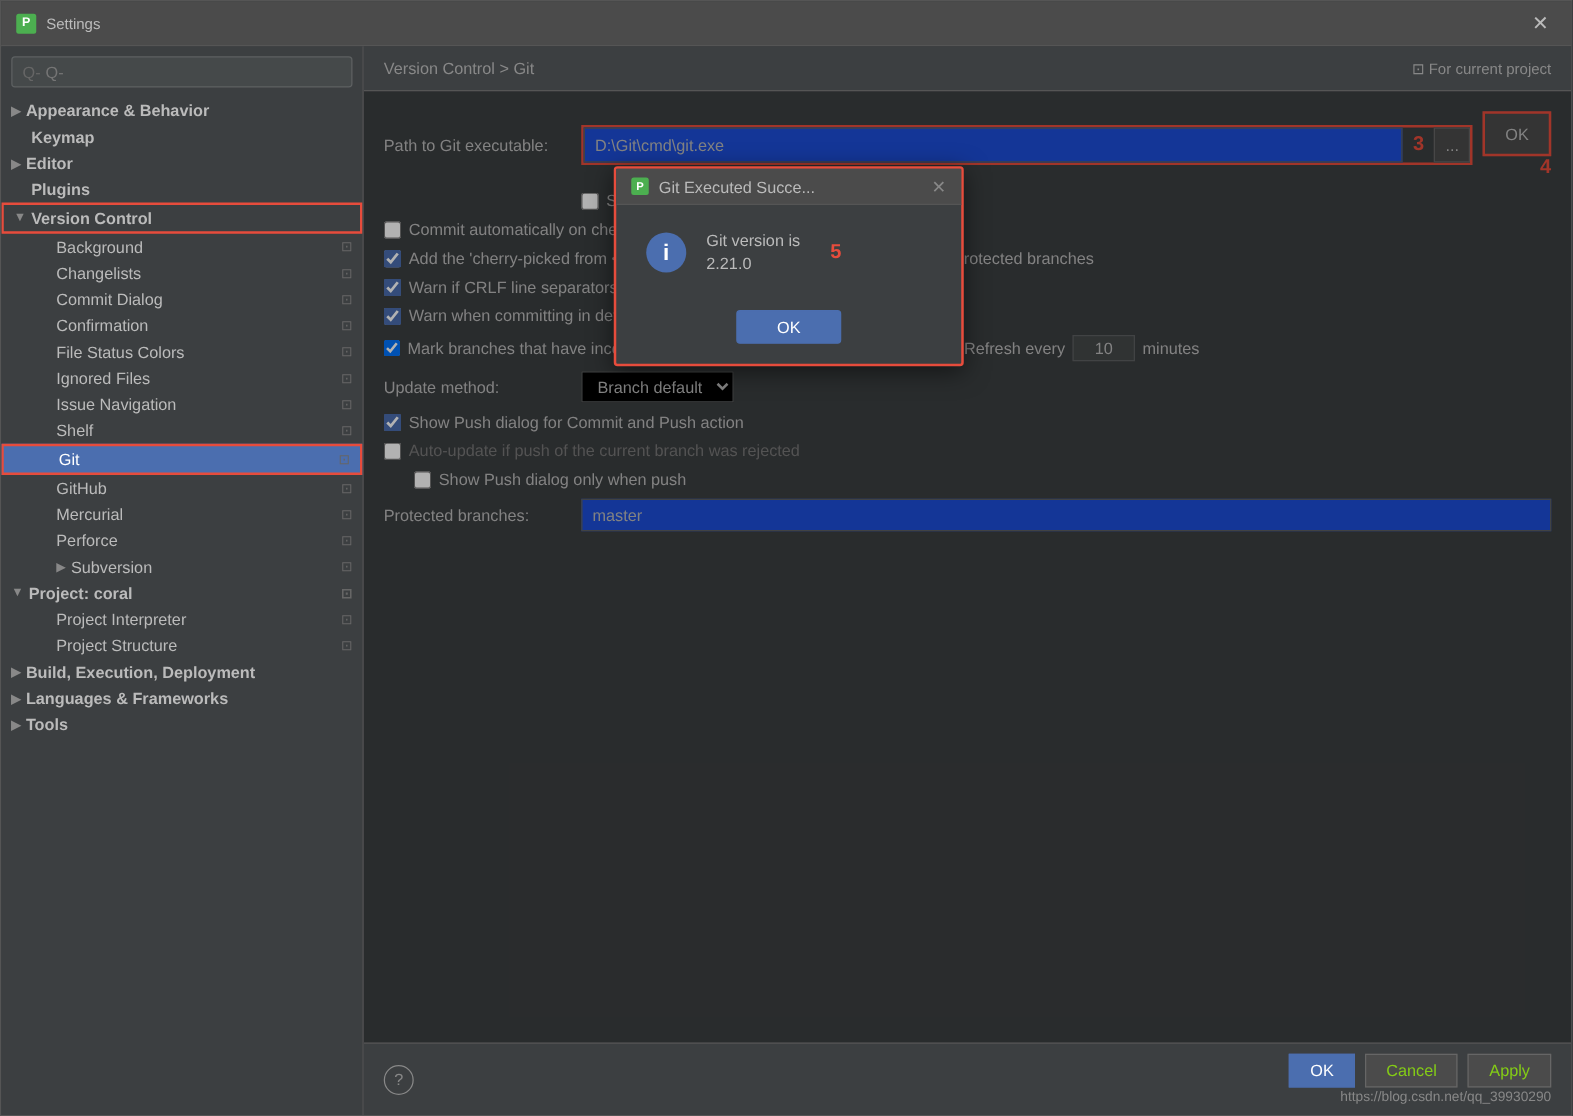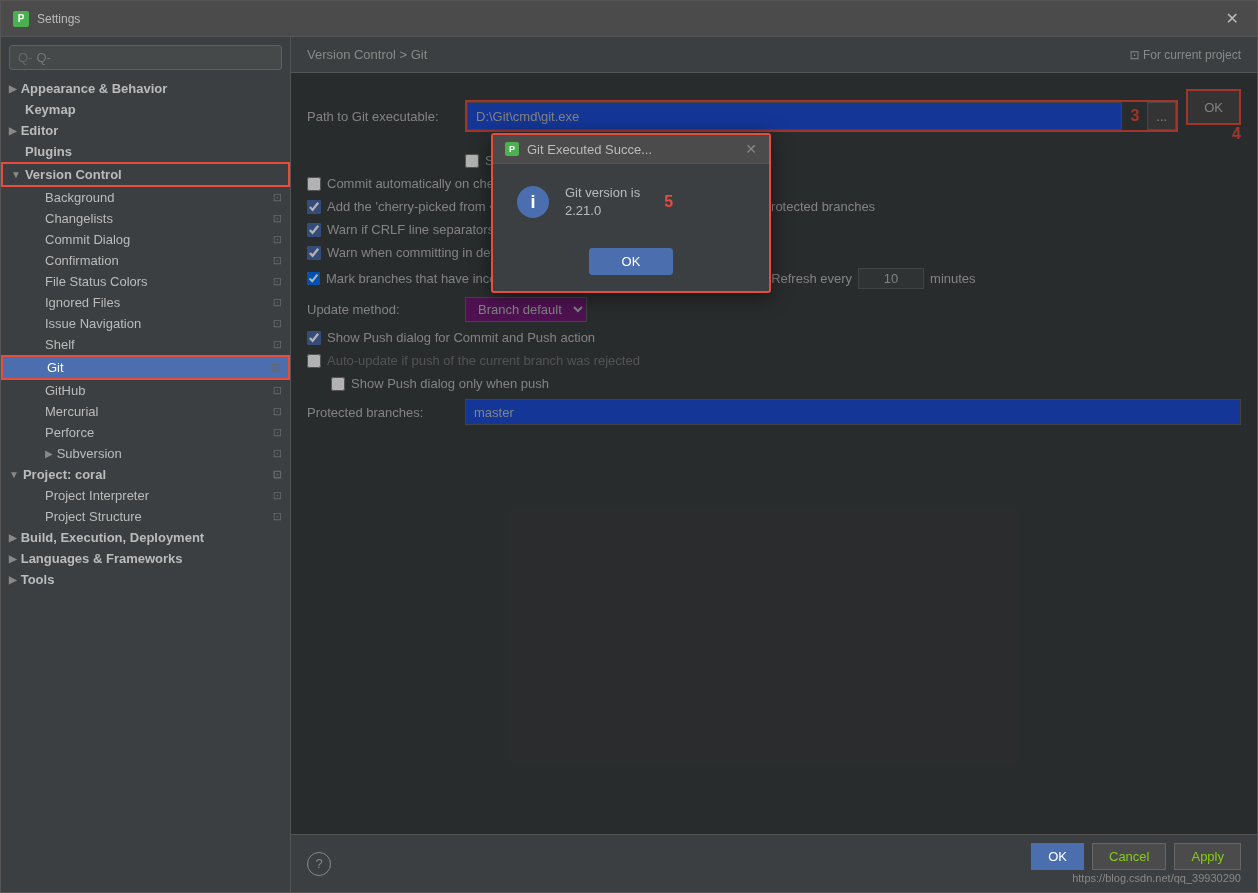--- a/index.html
+++ b/index.html
@@ -251,35 +251,35 @@
       display: flex;
       align-items: center;
       gap: 6px;
       margin-bottom: 8px;
     }
 
     .refresh-input {
       background: #45494a;
       border: 1px solid #5e6162;
       color: #bbbbbb;
-      width: 66px;
+      width: 50px;
       padding: 2px 4px;
       font-size: 13px;
       text-align: center;
     }
 
     .update-method-row {
       display: flex;
       align-items: center;
       gap: 8px;
       margin-bottom: 8px;
     }
 
     .update-select {
-      background: #701a75;
+      background: #000000;
       border: 1px solid #5e6162;
       color: #bbbbbb;
       padding: 3px 8px;
       font-size: 13px;
       cursor: pointer;
     }
 
     
     .bottom-bar {
       display: flex;

